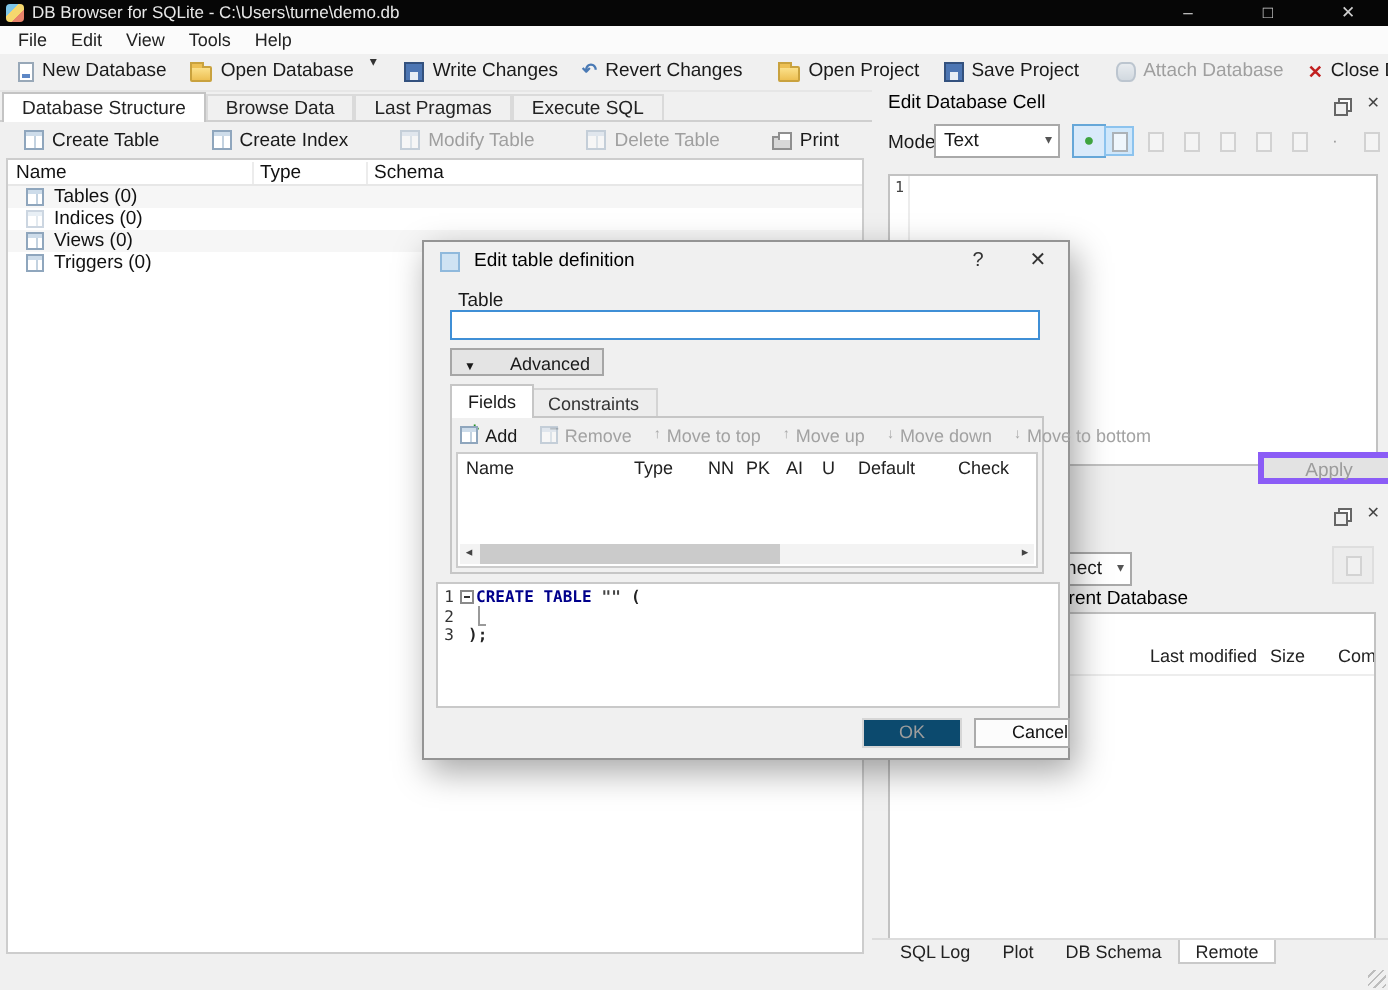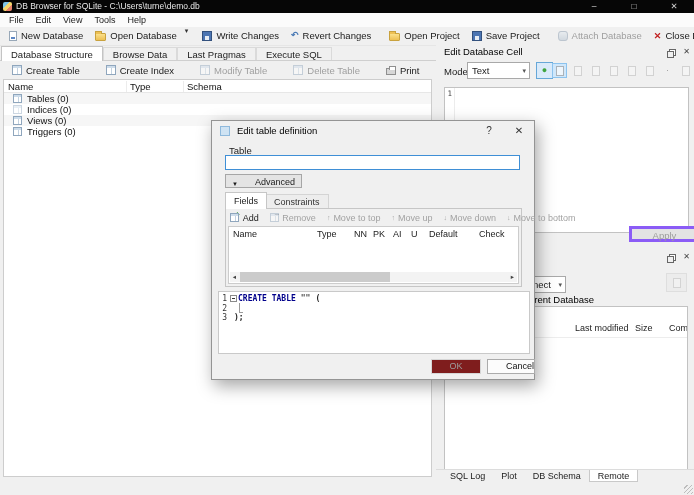--- a/index.html
+++ b/index.html
@@ -134,21 +134,21 @@
   .sline{display:flex;height:9.5px;line-height:9.5px;align-items:center}
   .lnum{width:10px;text-align:right;padding-right:2px;color:#333;font-weight:normal;flex:none}
   .foldc{width:9px;flex:none;position:relative;height:9.5px}
   .foldbox{position:absolute;left:1px;top:1px;width:7px;height:7px;border:1px solid #8a8a8a;background:#fff}
   .foldbox::after{content:"";position:absolute;left:1px;right:1px;top:2px;height:1px;background:#333}
   .fguide{position:absolute;left:20px;top:11px;width:4px;height:10px;border-left:1px solid #9a9a9a;border-bottom:1px solid #9a9a9a}
   .kw{color:#00008b}
   .idf{color:#444;margin-left:5px}
   .pn{color:#222;margin-left:5px}
   .cl{color:#222;padding-left:5px}
-  .dok{left:219px;top:238px;width:50px;height:15px;background:#7f1d1d;border:1px solid #d6d6d6;color:#9d9d9d;font-size:9px;text-align:center;line-height:13px}
+  .dok{left:219px;top:238px;width:50px;height:15px;background:#0c4a6e;border:1px solid #d6d6d6;color:#9d9d9d;font-size:9px;text-align:center;line-height:13px}
   .dcancel{left:275px;top:238px;width:48px;height:15px;background:#fcfcfc;border:1px solid #ababab;color:#111;font-size:9px;text-align:right;line-height:13px}
 </style>
 </head>
 <body>
 
 <div class="abs" id="titlebar">
   <span class="app-ic"></span>
   <span id="titletext">DB Browser for SQLite - C:\Users\turne\demo.db</span>
   <span class="wbtn" style="left:574px">–</span>
   <span class="wbtn" style="left:614px">□</span>

